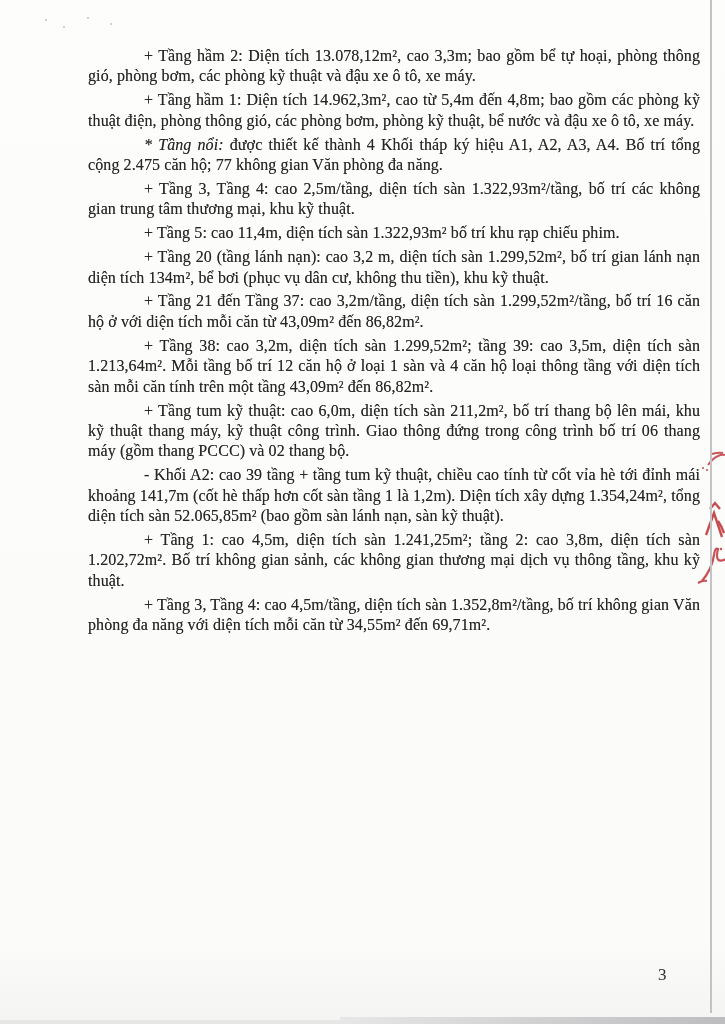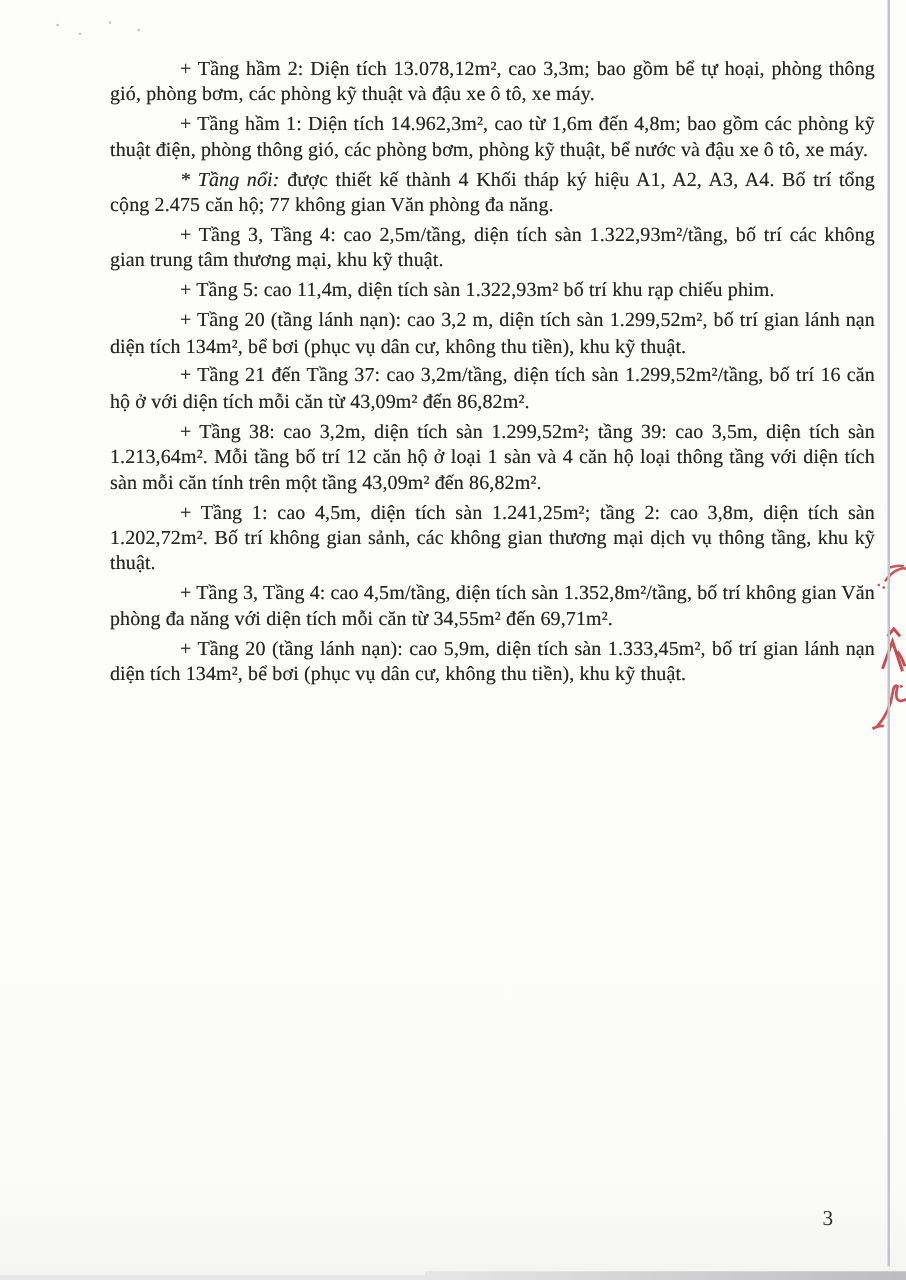--- a/index.html
+++ b/index.html
@@ -73,30 +73,31 @@
 
   <div>
     <div class="speck" style="left:45px; top:19px;"></div>
     <div class="speck" style="left:63px; top:26px;"></div>
     <div class="speck" style="left:87px; top:17px;"></div>
     <div class="speck" style="left:110px; top:23px;"></div>
   </div>
 
   <div class="text-column">
     <p>+ Tầng hầm 2: Diện tích 13.078,12m², cao 3,3m; bao gồm bể tự hoại, phòng thông gió, phòng bơm, các phòng kỹ thuật và đậu xe ô tô, xe máy.</p>
-    <p>+ Tầng hầm 1: Diện tích 14.962,3m², cao từ 1,6m đến 4,8m; bao gồm các phòng kỹ thuật điện, phòng thông gió, các phòng bơm, phòng kỹ thuật, bể nước và đậu xe ô tô, xe máy.</p>
+    <p>+ Tầng hầm 1: Diện tích 14.962,3m², cao từ 5,4m đến 4,8m; bao gồm các phòng kỹ thuật điện, phòng thông gió, các phòng bơm, phòng kỹ thuật, bể nước và đậu xe ô tô, xe máy.</p>
     <p><span class="lead-bold-italic">* Tầng nổi:</span><span> được thiết kế thành 4 Khối tháp ký hiệu A1, A2, A3, A4. Bố trí tổng cộng 2.475 căn hộ; 77 không gian Văn phòng đa năng.</span></p>
     <p>+ Tầng 3, Tầng 4: cao 2,5m/tầng, diện tích sàn 1.322,93m²/tầng, bố trí các không gian trung tâm thương mại, khu kỹ thuật.</p>
     <p>+ Tầng 5: cao 11,4m, diện tích sàn 1.322,93m² bố trí khu rạp chiếu phim.</p>
     <p>+ Tầng 20 (tầng lánh nạn): cao 3,2 m, diện tích sàn 1.299,52m², bố trí gian lánh nạn diện tích 134m², bể bơi (phục vụ dân cư, không thu tiền), khu kỹ thuật.</p>
     <p>+ Tầng 21 đến Tầng 37: cao 3,2m/tầng, diện tích sàn 1.299,52m²/tầng, bố trí 16 căn hộ ở với diện tích mỗi căn từ 43,09m² đến 86,82m².</p>
     <p>+ Tầng 38: cao 3,2m, diện tích sàn 1.299,52m²; tầng 39: cao 3,5m, diện tích sàn 1.213,64m². Mỗi tầng bố trí 12 căn hộ ở loại 1 sàn và 4 căn hộ loại thông tầng với diện tích sàn mỗi căn tính trên một tầng 43,09m² đến 86,82m².</p>
+    <p>+ Tầng tum kỹ thuật: cao 6,0m, diện tích sàn 211,2m², bố trí thang bộ lên mái, khu kỹ thuật thang máy, kỹ thuật công trình. Giao thông đứng trong công trình bố trí 06 thang máy (gồm thang PCCC) và 02 thang bộ.</p>
+    <p>- Khối A2: cao 39 tầng + tầng tum kỹ thuật, chiều cao tính từ cốt vỉa hè tới đỉnh mái khoảng 141,7m (cốt hè thấp hơn cốt sàn tầng 1 là 1,2m). Diện tích xây dựng 1.354,24m², tổng diện tích sàn 52.065,85m² (bao gồm sàn lánh nạn, sàn kỹ thuật).</p>
     <p>+ Tầng 1: cao 4,5m, diện tích sàn 1.241,25m²; tầng 2: cao 3,8m, diện tích sàn 1.202,72m². Bố trí không gian sảnh, các không gian thương mại dịch vụ thông tầng, khu kỹ thuật.</p>
     <p>+ Tầng 3, Tầng 4: cao 4,5m/tầng, diện tích sàn 1.352,8m²/tầng, bố trí không gian Văn phòng đa năng với diện tích mỗi căn từ 34,55m² đến 69,71m².</p>
-    <p>+ Tầng 20 (tầng lánh nạn): cao 5,9m, diện tích sàn 1.333,45m²,  bố trí gian lánh nạn diện tích 134m², bể bơi (phục vụ dân cư, không thu tiền), khu kỹ thuật.</p>
   </div>
 
   <svg class="red-marks" viewBox="0 0 31 150" xmlns="http://www.w3.org/2000/svg">
     <g stroke="#c23a40" stroke-width="2" fill="none" opacity="0.85">
       <path d="M14,24 q5,-7 10,-9 q4,-2 7,-1"></path>
       <path d="M18,13 q6,-2 11,-1"></path>
       <circle cx="9" cy="27" r="1.1" fill="#c23a40" stroke="none"></circle>
       <circle cx="13" cy="29" r="1.1" fill="#c23a40" stroke="none"></circle>
     </g>
     <g stroke="#c23a40" stroke-width="2.4" fill="none" opacity="0.9">

